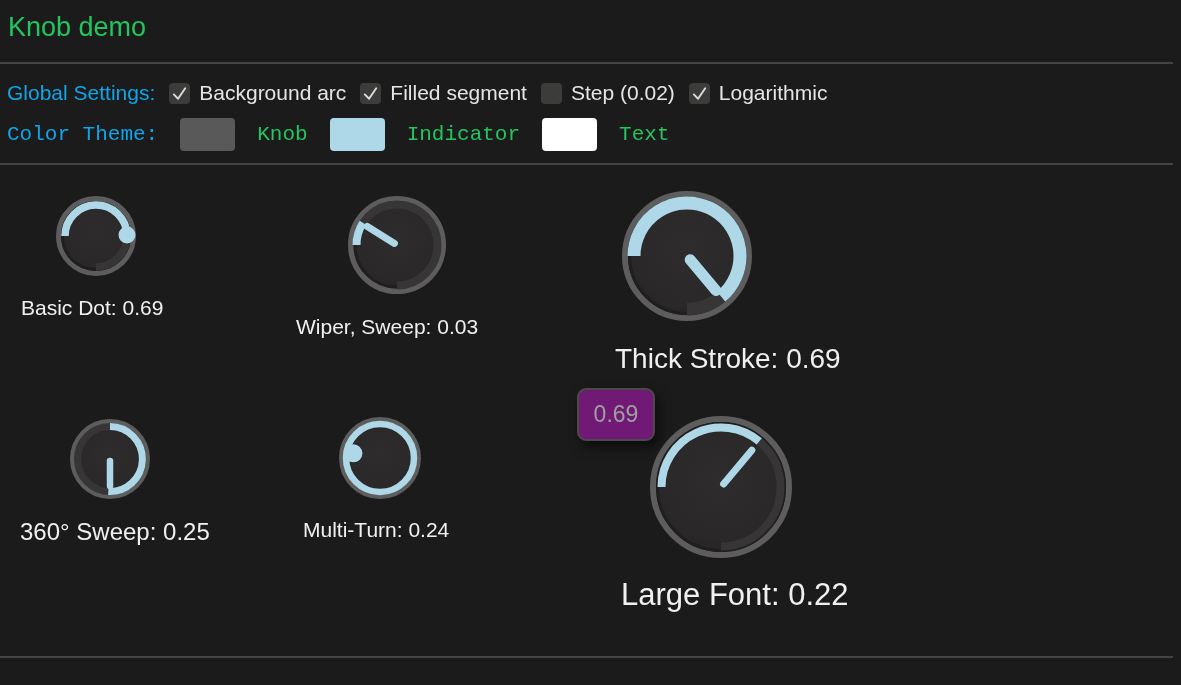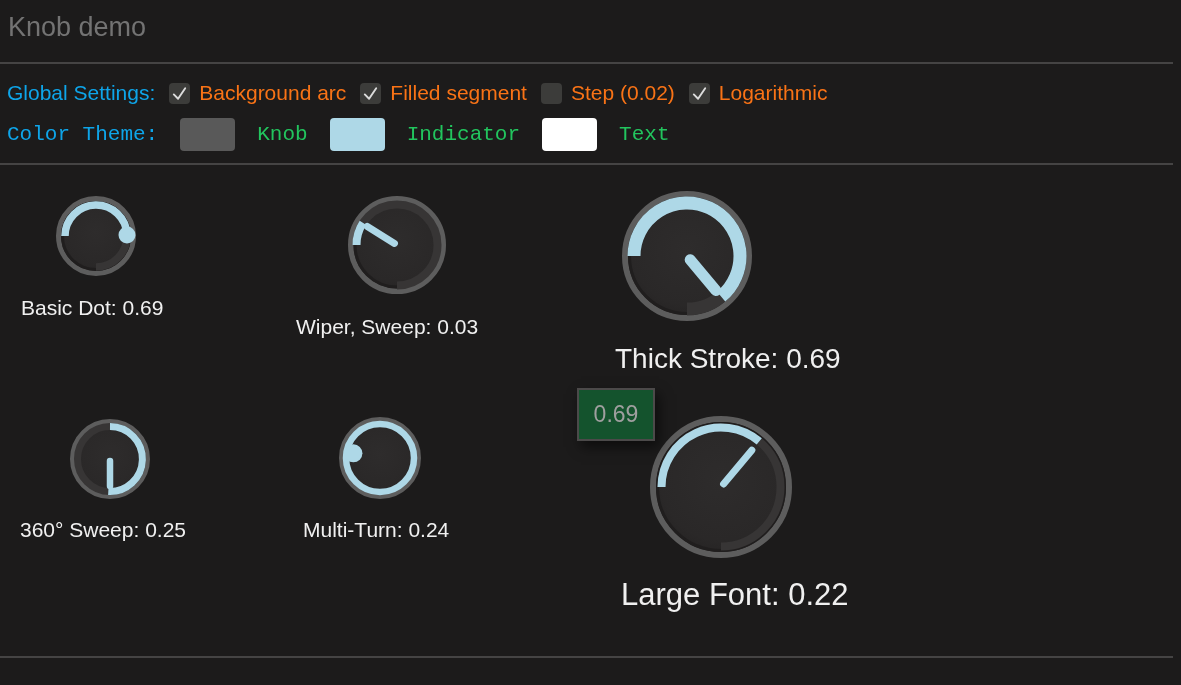--- a/index.html
+++ b/index.html
@@ -7,51 +7,51 @@
     position:relative;
     width:1181px;height:685px;
     background:#1c1b1b;
     font-family:"Liberation Sans", sans-serif;
     overflow:hidden;
     -webkit-font-smoothing:antialiased;
   }
   .abs{position:absolute;}
   #page-title{
     left:8px;top:12px;
-    font-size:27px;color:#737373;
+    font-size:27px;color:#22c55e;
   }
   .separator{
     position:absolute;left:0;width:1173px;height:2px;
     background:#454444;
   }
   .row{
     position:absolute;left:7px;
     display:flex;align-items:center;
   }
   #settings-row{top:78px;height:30px;gap:14px;}
   #theme-row{top:115px;height:38px;gap:22px;font-family:Liberation Mono, monospace;}
   .dim-label{font-size:21px;color:#0ea5e9;}
   .cb-group{display:flex;align-items:center;gap:9px;cursor:default;}
   .cb-box{
     width:21px;height:21px;border-radius:4px;
     background:#3c3c3a;display:flex;align-items:center;justify-content:center;
     flex:0 0 auto;
   }
-  .cb-label{font-size:21px;color:#f97316;}
+  .cb-label{font-size:21px;color:#e5e5e5;}
   .swatch{
     width:55px;height:33px;border-radius:4px;flex:0 0 auto;
   }
   .swatch-label{font-size:21px;color:#22c55e;}
   .knob-label{
     position:absolute;color:#f0f0f0;white-space:nowrap;
   }
   svg.knob{position:absolute;}
   #tooltip{
     position:absolute;left:577px;top:388px;width:78px;height:53px;
-    background:#14532d;border:2px solid #4c4a4a;border-radius:0;
+    background:#701a75;border:2px solid #4c4a4a;border-radius:9px;
     box-sizing:border-box;
     display:flex;align-items:center;justify-content:center;
     font-size:23px;color:#9f9f9f;
     box-shadow:4px 6px 12px rgba(0,0,0,0.55);
     z-index:10;
   }
 </style>
 </head>
 <body>
 
@@ -136,21 +136,21 @@
       </svg>
       <div class="knob-label" style="left: 595px; top: 343px; font-size: 28px; margin-left: 20px;">Thick Stroke: 0.69</div>
       <svg width="92" height="92" class="knob" style="left: 64px; top: 413px;">
         <circle cx="46" cy="46" r="39" fill="url(#faceGrad)"></circle>
         <circle cx="46" cy="46" r="37.5" fill="none" stroke="#5d5d5d" stroke-width="5"></circle>
         <circle cx="46" cy="46" r="33.5" fill="none" stroke="#201e1e" stroke-width="3"></circle>
         <circle cx="46" cy="46" r="32.5" fill="none" stroke="#373535" stroke-width="7"></circle>
         <path d="M 46.00 13.50 A 32.5 32.5 0 1 1 44.30 78.46" fill="none" stroke="#aed8e7" stroke-width="7"></path>
         <line x1="46.00" y1="48.00" x2="46.00" y2="73.00" stroke="#aed8e7" stroke-width="6.5" stroke-linecap="round"></line>
       </svg>
-      <div class="knob-label" style="left: 20px; top: 518px; font-size: 21px;">360° Sweep: 0.25</div>
+      <div class="knob-label" style="left: 20px; top: 518px; font-size: 24px;">360° Sweep: 0.25</div>
       <svg width="94" height="94" class="knob" style="left: 333px; top: 411px;">
         <circle cx="47" cy="47" r="40" fill="url(#faceGrad)"></circle>
         <circle cx="47" cy="47" r="38.5" fill="none" stroke="#5d5d5d" stroke-width="5"></circle>
         <circle cx="47" cy="47" r="34.5" fill="none" stroke="#201e1e" stroke-width="3"></circle>
         <circle cx="47" cy="47" r="34" fill="none" stroke="#aed8e7" stroke-width="6.5"></circle>
         <circle cx="20.41" cy="42.31" r="9" fill="#aed8e7"></circle>
       </svg>
       <div class="knob-label" style="left: 303px; top: 518px; font-size: 21px;">Multi-Turn: 0.24</div>
       <svg width="154" height="154" class="knob" style="left: 644px; top: 410px;">
         <circle cx="77" cy="77" r="70" fill="url(#faceGrad)"></circle>

